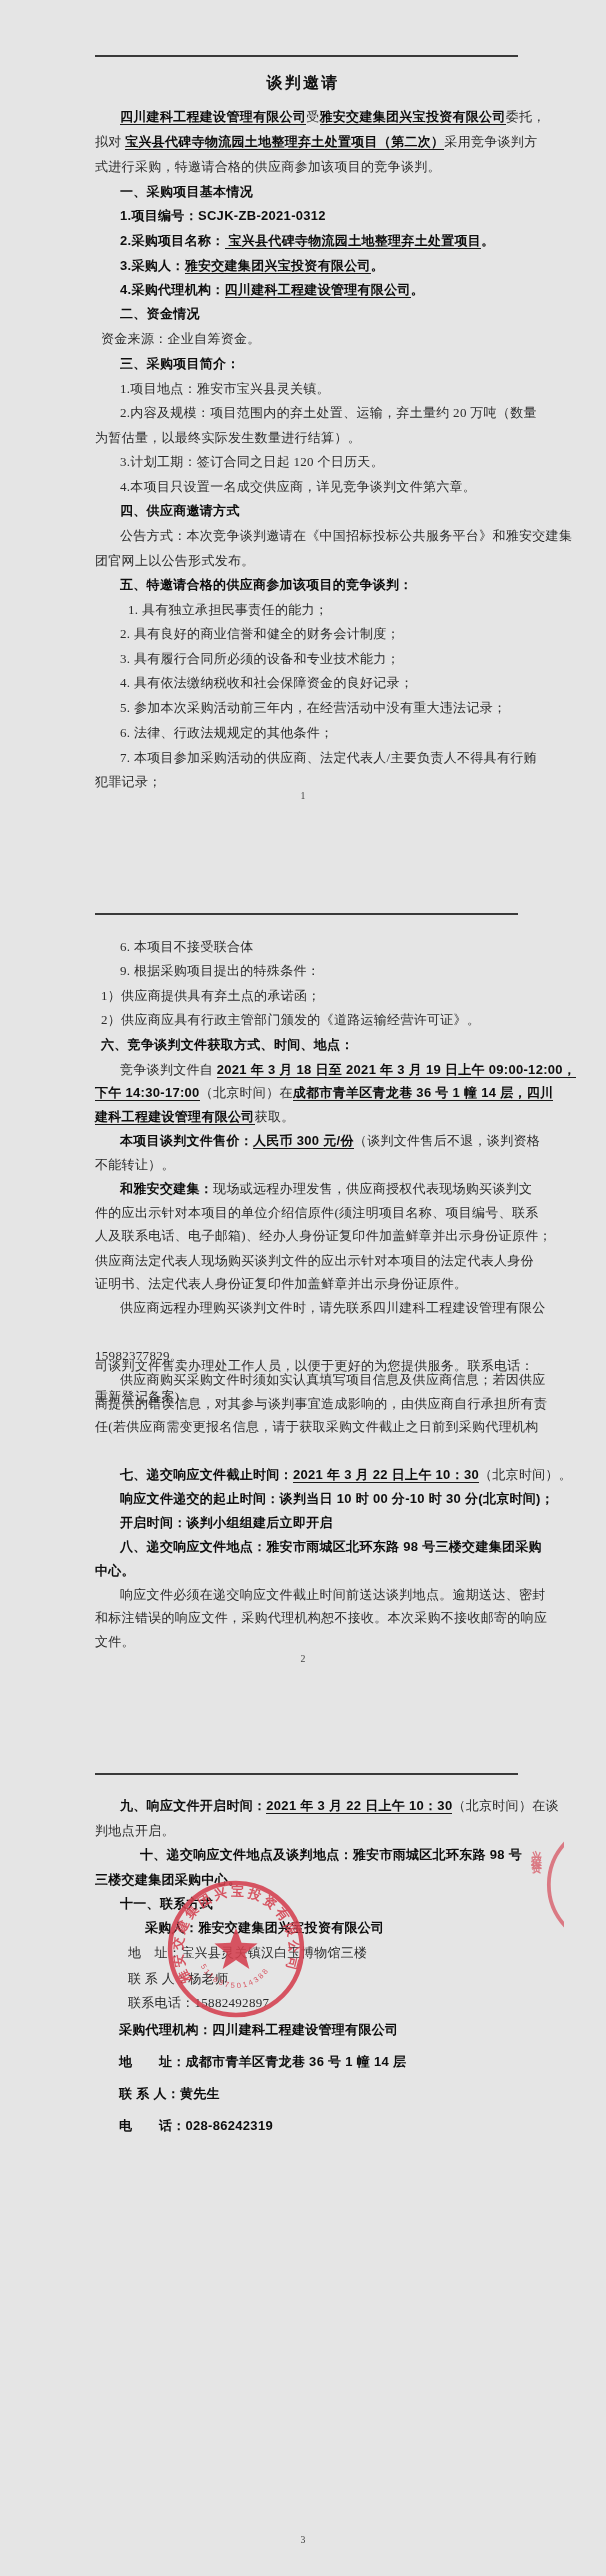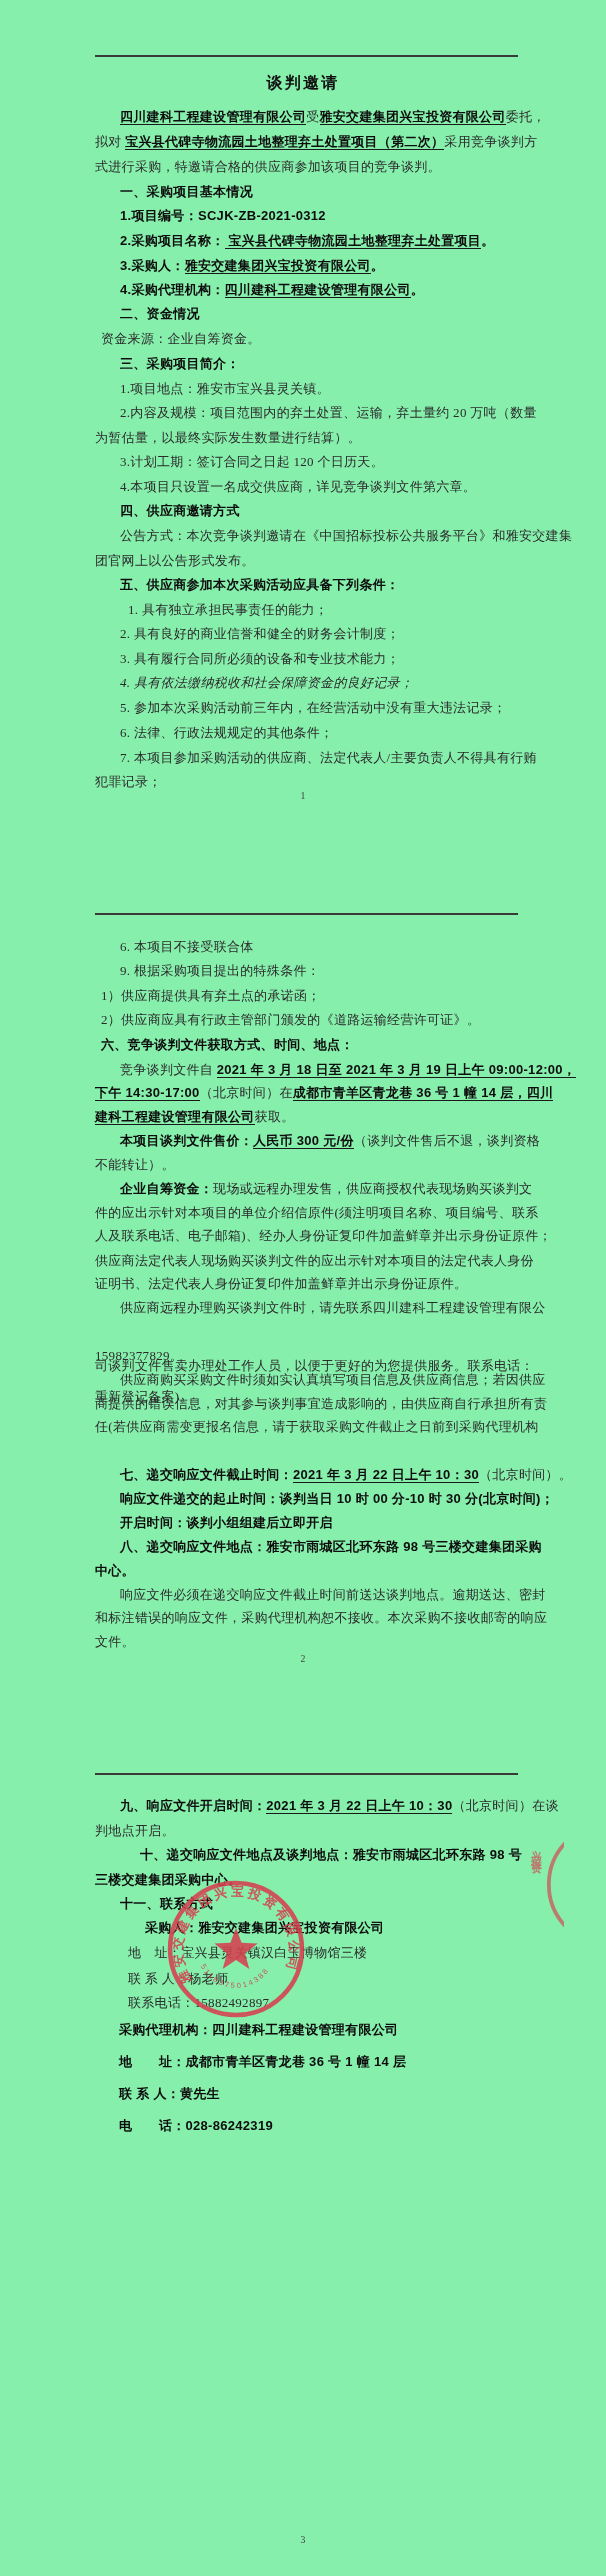--- a/index.html
+++ b/index.html
@@ -1,16 +1,16 @@
 <!DOCTYPE html>
 <html style="font-size:12px"><head>
 <meta charset="utf-8">
 <style>
   html,body{margin:0;padding:0;background:#ffffff;}
-  .canvas{position:relative;width:606px;height:2576px;background:#86efac;overflow:hidden;
+  .canvas{position:relative;width:606px;height:2576px;background:#e5e5e5;overflow:hidden;
           font-family:"Liberation Serif","DejaVu Serif",serif;color:#2b2b2b;}
   .doc-title{position:absolute;left:0;top:73px;width:606px;text-align:center;
              font-family:"Liberation Sans","DejaVu Sans",sans-serif;
              font-size:16px;font-weight:bold;color:#111;letter-spacing:2.3px;}
   .rule{position:absolute;left:95px;width:423px;height:1.5px;background:#3a3a3a;}
   .line{position:absolute;font-size:13px;line-height:18px;white-space:nowrap;letter-spacing:0.3px;}
   .line span.b{font-family:"Liberation Sans","DejaVu Sans",sans-serif;font-weight:bold;color:#0d0d0d;}
   .line span.u{border-bottom:1.1px solid #1a1a1a;padding-bottom:0;}
   .pageno{position:absolute;left:0;width:606px;text-align:center;font-size:9.8px;color:#444;}
   .seal{position:absolute;left:164px;top:1877px;opacity:0.88;}
@@ -40,42 +40,42 @@
       <div class="line" style="top: 330px; left: 101px;"><span class="">资金来源：企业自筹资金。</span></div>
       <div class="line" style="top: 355px; left: 120px;"><span class="b ">三、采购项目简介：</span></div>
       <div class="line" style="top: 380px; left: 120px;"><span class="">1.项目地点：雅安市宝兴县灵关镇。</span></div>
       <div class="line" style="top: 404px; left: 120px;"><span class="">2.内容及规模：项目范围内的弃土处置、运输，弃土量约 20 万吨（数量</span></div>
       <div class="line" style="top: 429px; left: 95px;"><span class="">为暂估量，以最终实际发生数量进行结算）。</span></div>
       <div class="line" style="top: 453px; left: 120px;"><span class="">3.计划工期：签订合同之日起 120 个日历天。</span></div>
       <div class="line" style="top: 478px; left: 120px;"><span class="">4.本项目只设置一名成交供应商，详见竞争谈判文件第六章。</span></div>
       <div class="line" style="top: 502px; left: 120px;"><span class="b ">四、供应商邀请方式</span></div>
       <div class="line" style="top: 527px; left: 120px;"><span class="">公告方式：本次竞争谈判邀请在《中国招标投标公共服务平台》和雅安交建集</span></div>
       <div class="line" style="top: 552px; left: 95px;"><span class="">团官网上以公告形式发布。</span></div>
-      <div class="line" style="top: 576px; left: 120px;"><span class="b ">五、供应商参加本次采购活动应具备下列条件：</span></div>
+      <div class="line" style="top: 576px; left: 120px;"><span class="b ">五、特邀请合格的供应商参加该项目的竞争谈判：</span></div>
       <div class="line" style="top: 601px; left: 128px;"><span class="">1. 具有独立承担民事责任的能力；</span></div>
       <div class="line" style="top: 625px; left: 120px;"><span class="">2. 具有良好的商业信誉和健全的财务会计制度；</span></div>
       <div class="line" style="top: 650px; left: 120px;"><span class="">3. 具有履行合同所必须的设备和专业技术能力；</span></div>
-      <div class="line" style="top: 674px; left: 120px; font-style: italic;"><span class="">4. 具有依法缴纳税收和社会保障资金的良好记录；</span></div>
+      <div class="line" style="top: 674px; left: 120px;"><span class="">4. 具有依法缴纳税收和社会保障资金的良好记录；</span></div>
       <div class="line" style="top: 699px; left: 120px;"><span class="">5. 参加本次采购活动前三年内，在经营活动中没有重大违法记录；</span></div>
       <div class="line" style="top: 724px; left: 120px;"><span class="">6. 法律、行政法规规定的其他条件；</span></div>
       <div class="line" style="top: 749px; left: 120px;"><span class="">7. 本项目参加采购活动的供应商、法定代表人/主要负责人不得具有行贿</span></div>
       <div class="line" style="top: 773px; left: 95px;"><span class="">犯罪记录；</span></div>
       <div class="pageno" style="top: 790px;">1</div>
       <div class="rule" style="top: 913px;"></div>
       <div class="line" style="top: 938px; left: 120px;"><span class="">6. 本项目不接受联合体</span></div>
       <div class="line" style="top: 962px; left: 120px;"><span class="">9. 根据采购项目提出的特殊条件：</span></div>
       <div class="line" style="top: 987px; left: 101px;"><span class="">1）供应商提供具有弃土点的承诺函；</span></div>
       <div class="line" style="top: 1011px; left: 101px;"><span class="">2）供应商应具有行政主管部门颁发的《道路运输经营许可证》。</span></div>
       <div class="line" style="top: 1036px; left: 101px;"><span class="b ">六、竞争谈判文件获取方式、时间、地点：</span></div>
       <div class="line" style="top: 1061px; left: 120px;"><span class="">竞争谈判文件自 </span><span class="b u">2021 年 3 月 18 日至 2021 年 3 月 19 日上午 09:00-12:00，</span></div>
       <div class="line" style="top: 1084px; left: 95px;"><span class="b u">下午 14:30-17:00</span><span class="">（北京时间）在</span><span class="b u">成都市青羊区青龙巷 36 号 1 幢 14 层，四川</span></div>
       <div class="line" style="top: 1108px; left: 95px;"><span class="b u">建科工程建设管理有限公司</span><span class="">获取。</span></div>
       <div class="line" style="top: 1132px; left: 120px;"><span class="b ">本项目谈判文件售价：</span><span class="b u">人民币 300 元/份</span><span class="">（谈判文件售后不退，谈判资格</span></div>
       <div class="line" style="top: 1156px; left: 95px;"><span class="">不能转让）。</span></div>
-      <div class="line" style="top: 1180px; left: 120px;"><span class="b ">企业自筹资金：</span><span class="">现场或远程办理发售，供应商授权代表现场购买谈判文</span></div>
+      <div class="line" style="top: 1180px; left: 120px;"><span class="b ">和雅安交建集：</span><span class="">现场或远程办理发售，供应商授权代表现场购买谈判文</span></div>
       <div class="line" style="top: 1204px; left: 95px;"><span class="">件的应出示针对本项目的单位介绍信原件(须注明项目名称、项目编号、联系</span></div>
       <div class="line" style="top: 1227px; left: 95px;"><span class="">人及联系电话、电子邮箱)、经办人身份证复印件加盖鲜章并出示身份证原件；</span></div>
       <div class="line" style="top: 1252px; left: 95px;"><span class="">供应商法定代表人现场购买谈判文件的应出示针对本项目的法定代表人身份</span></div>
       <div class="line" style="top: 1275px; left: 95px;"><span class="">证明书、法定代表人身份证复印件加盖鲜章并出示身份证原件。</span></div>
       <div class="line" style="top: 1299px; left: 120px;"><span class="">供应商远程办理购买谈判文件时，请先联系四川建科工程建设管理有限公</span></div>
       <div class="line" style="top: 1323px; left: 95px; margin-top: 34px;"><span class="">司谈判文件售卖办理处工作人员，以便于更好的为您提供服务。联系电话：</span></div>
       <div class="line" style="top: 1347px; left: 95px; text-align: center;"><span class="">15982377829。</span></div>
       <div class="line" style="top: 1371px; left: 120px;"><span class="">供应商购买采购文件时须如实认真填写项目信息及供应商信息；若因供应</span></div>
       <div class="line" style="top: 1395px; left: 95px;"><span class="">商提供的错误信息，对其参与谈判事宜造成影响的，由供应商自行承担所有责</span></div>
       <div class="line" style="top: 1418px; left: 95px;"><span class="">任(若供应商需变更报名信息，请于获取采购文件截止之日前到采购代理机构</span></div>

